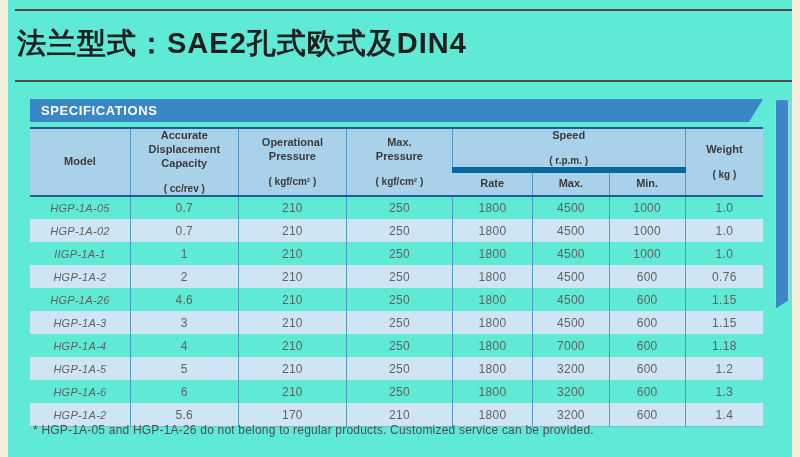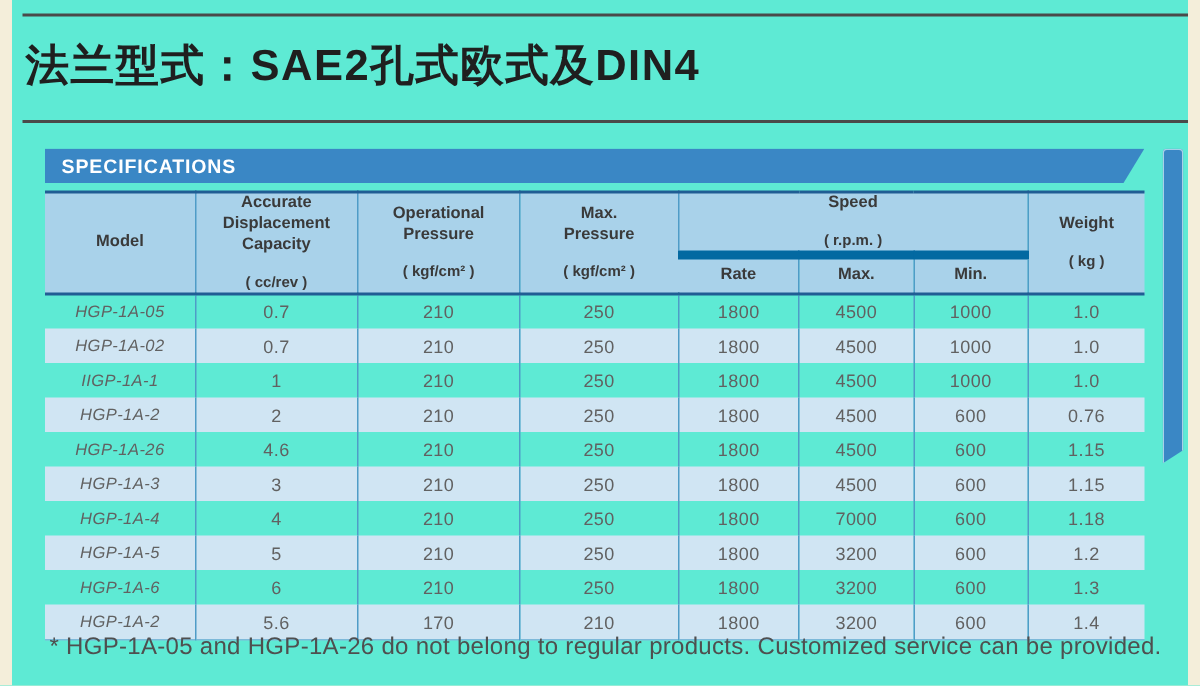--- a/index.html
+++ b/index.html
@@ -93,21 +93,21 @@
     color: #616161;
     letter-spacing: 0.3px;
   }
   .spec-table tbody td.c-model { font-size: 11px; font-style: italic; }
   .spec-table tbody tr:nth-child(even) { background: #d0e5f3; }
   .spec-table tbody { border-bottom: 1px solid #7db9d9; }
   
   .footnote {
     position: absolute;
     left: 25px; top: 423px;
-    font-size: 16px;
+    font-size: 12px;
     color: #4f4f4f;
     letter-spacing: 0.2px;
   }
 </style>
 </head>
 <body>
 
 <div class="page">
 
   <div class="rule rule-top"></div>

